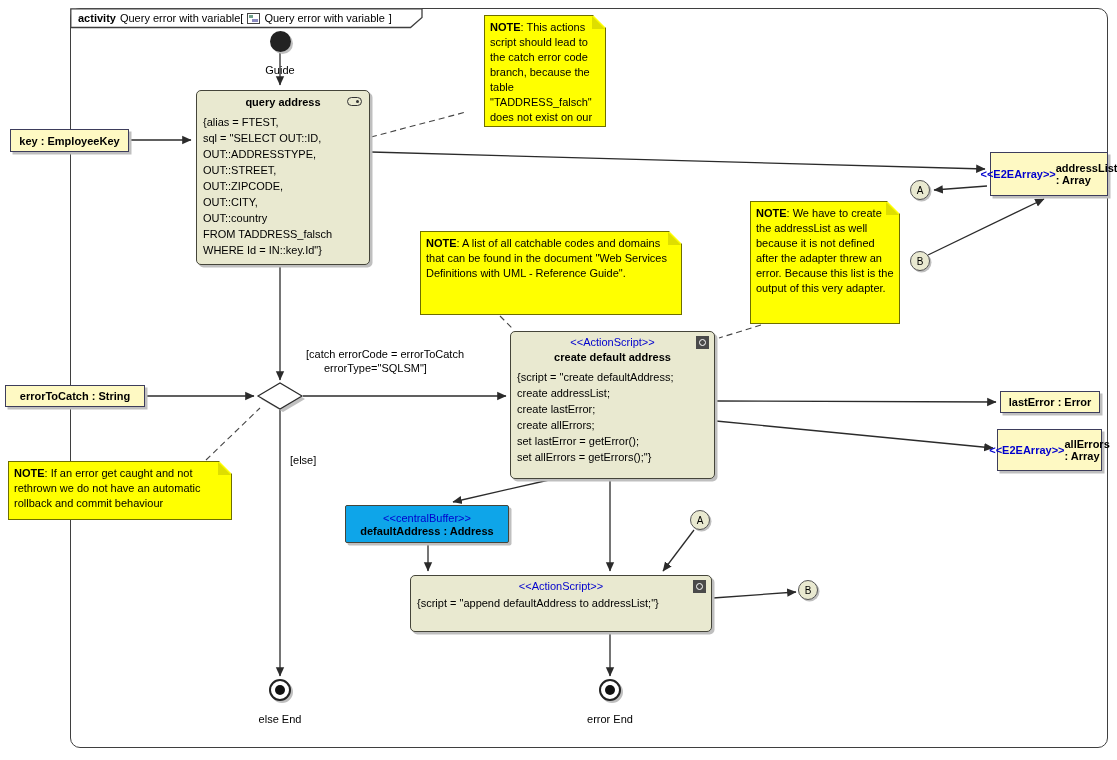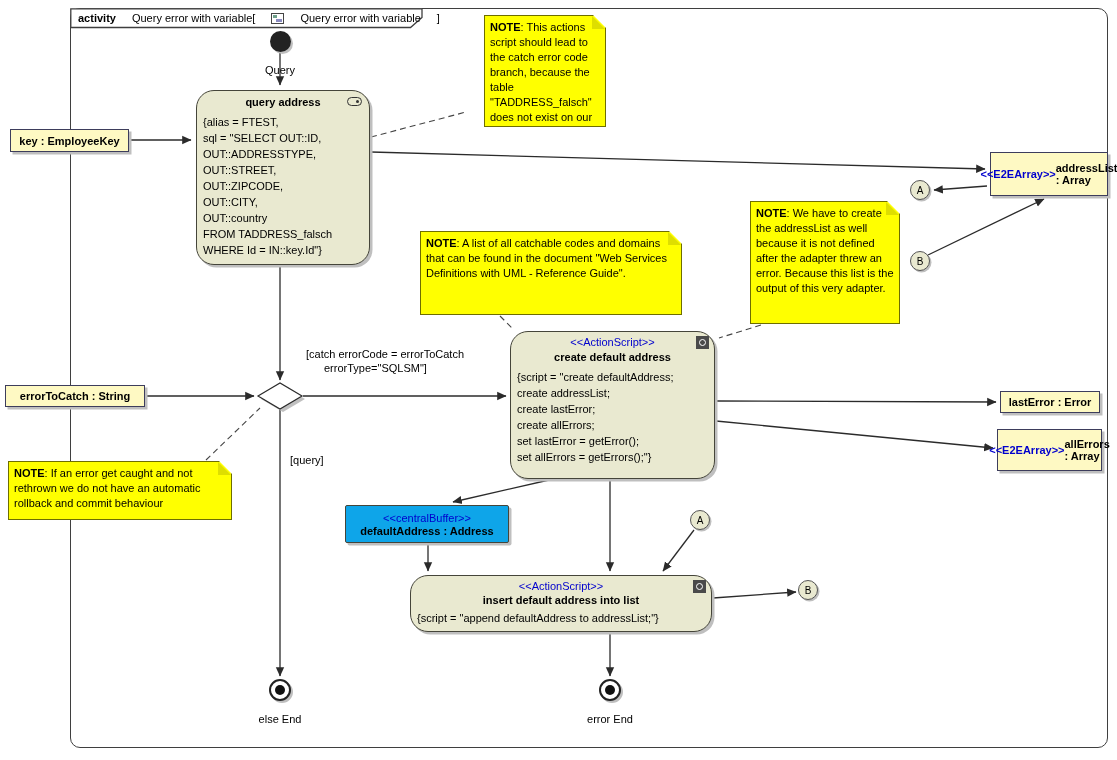--- a/index.html
+++ b/index.html
@@ -7,26 +7,26 @@
   body {
     font-family:"Liberation Sans", sans-serif;
     font-size:11px; color:#000; background:#fff;
     position:relative; overflow:hidden;
   }
   .abs { position:absolute; }
   .frame {
     left:70px; top:8px; width:1038px; height:740px;
     border:1.6px solid #3f3f3f; border-radius:10px; background:#fff;
   }
-  .tab-text { left:78px; top:10px; height:16px; display:flex; align-items:center; gap:16px; white-space:nowrap; }
+  .tab-text { left:78px; top:10px; height:16px; display:flex; align-items:center; gap:4px; white-space:nowrap; }
   .tab-icon { width:13px; height:11px; border:1px solid #444; background:#fff; position:relative; }
   .tab-icon::before { content:""; position:absolute; left:1px; top:1px; width:4px; height:3px; background:#6fa08a; }
   .tab-icon::after { content:""; position:absolute; right:1px; bottom:1px; width:6px; height:3px; background:#8a8ac0; }
   .action {
-    background:#e9e9d0; border:1.4px solid #45453a; border-radius:18px;
+    background:#e9e9d0; border:1.4px solid #45453a; border-radius:5px;
     box-shadow:2.5px 2.5px 0 #bfbfbf;
   }
   .buffer { background:#0ea5e9; border:1.4px solid #45453a; border-radius:2px; box-shadow:2.5px 2.5px 0 #bfbfbf;
     display:flex; flex-direction:column; justify-content:center; }
   .obj {
     background:#fef9c3; border:1.4px solid #3d3d5c; box-shadow:2.5px 2.5px 0 #bfbfbf;
     display:flex; align-items:center; justify-content:center; font-weight:bold;
   }
   .obj.two { flex-direction:row; }
   .stereo { color:#0000cd; text-align:center; line-height:14px; }
@@ -106,21 +106,21 @@
 </svg>
 <div class="abs tab-text">
   <b>activity</b>
   <span>Query error with variable[</span>
   <span class="tab-icon"></span>
   <span>Query error with variable</span>
   <span>]</span>
 </div>
 
 <div class="abs start-node" style="left:270px;top:31px"></div>
-<div class="abs lbl ctr" style="left:258px;top:63px;width:44px">Query</div>
+<div class="abs lbl ctr" style="left:258px;top:63px;width:44px">Guide</div>
 
 <div class="abs action" style="left:196px;top:90px;width:174px;height:175px">
   <div class="adapter-icon"></div>
   <div class="node-title">query address</div>
   <div class="code">
     <div>{alias = FTEST,</div>
     <div>sql = "SELECT OUT::ID,</div>
     <div>OUT::ADDRESSTYPE,</div>
     <div>OUT::STREET,</div>
     <div>OUT::ZIPCODE,</div>
@@ -162,21 +162,20 @@
 <div class="abs buffer" style="left:345px;top:505px;width:164px;height:38px">
   <div class="stereo">&lt;&lt;centralBuffer&gt;&gt;</div>
   <div class="ctr" style="font-weight:bold">defaultAddress : Address</div>
 </div>
 
 <div class="abs action" style="left:410px;top:575px;width:302px;height:57px">
   <div class="as-icon">
       <span></span>
     </div>
   <div class="stereo" style="padding-top:3px">&lt;&lt;ActionScript&gt;&gt;</div>
-  <div class="node-title" style="padding-top:0">insert default address into list</div>
   <div class="code" style="padding-top:2px">
     <div>{script = "append defaultAddress to addressList;"}</div>
   </div>
 </div>
 
 <div class="abs note" style="left:484px;top:15px;width:122px;height:112px">
   <span class="fold"></span>
   <b>NOTE</b><span>: This actions script should lead to the catch error code branch, because the table "TADDRESS_falsch" does not exist on our test-DB.</span>
 </div>
 <div class="abs note" style="left:420px;top:231px;width:262px;height:84px">
@@ -189,21 +188,21 @@
 </div>
 <div class="abs note" style="left:8px;top:461px;width:224px;height:59px">
   <span class="fold"></span>
   <b>NOTE</b><span>: If an error get caught and not rethrown we do not have an automatic rollback and commit behaviour</span>
 </div>
 
 <div class="abs lbl" style="left:306px;top:347px;width:210px">
   <div>[catch errorCode = errorToCatch</div>
   <div style="padding-left:18px">errorType="SQLSM"]</div>
 </div>
-<div class="abs lbl" style="left:290px;top:453px">[query]</div>
+<div class="abs lbl" style="left:290px;top:453px">[else]</div>
 
 <div class="abs conn" style="left:910px;top:180px">
     <span>A</span>
   </div>
 <div class="abs conn" style="left:910px;top:251px">
     <span>B</span>
   </div>
 <div class="abs conn" style="left:690px;top:510px">
     <span>A</span>
   </div>

